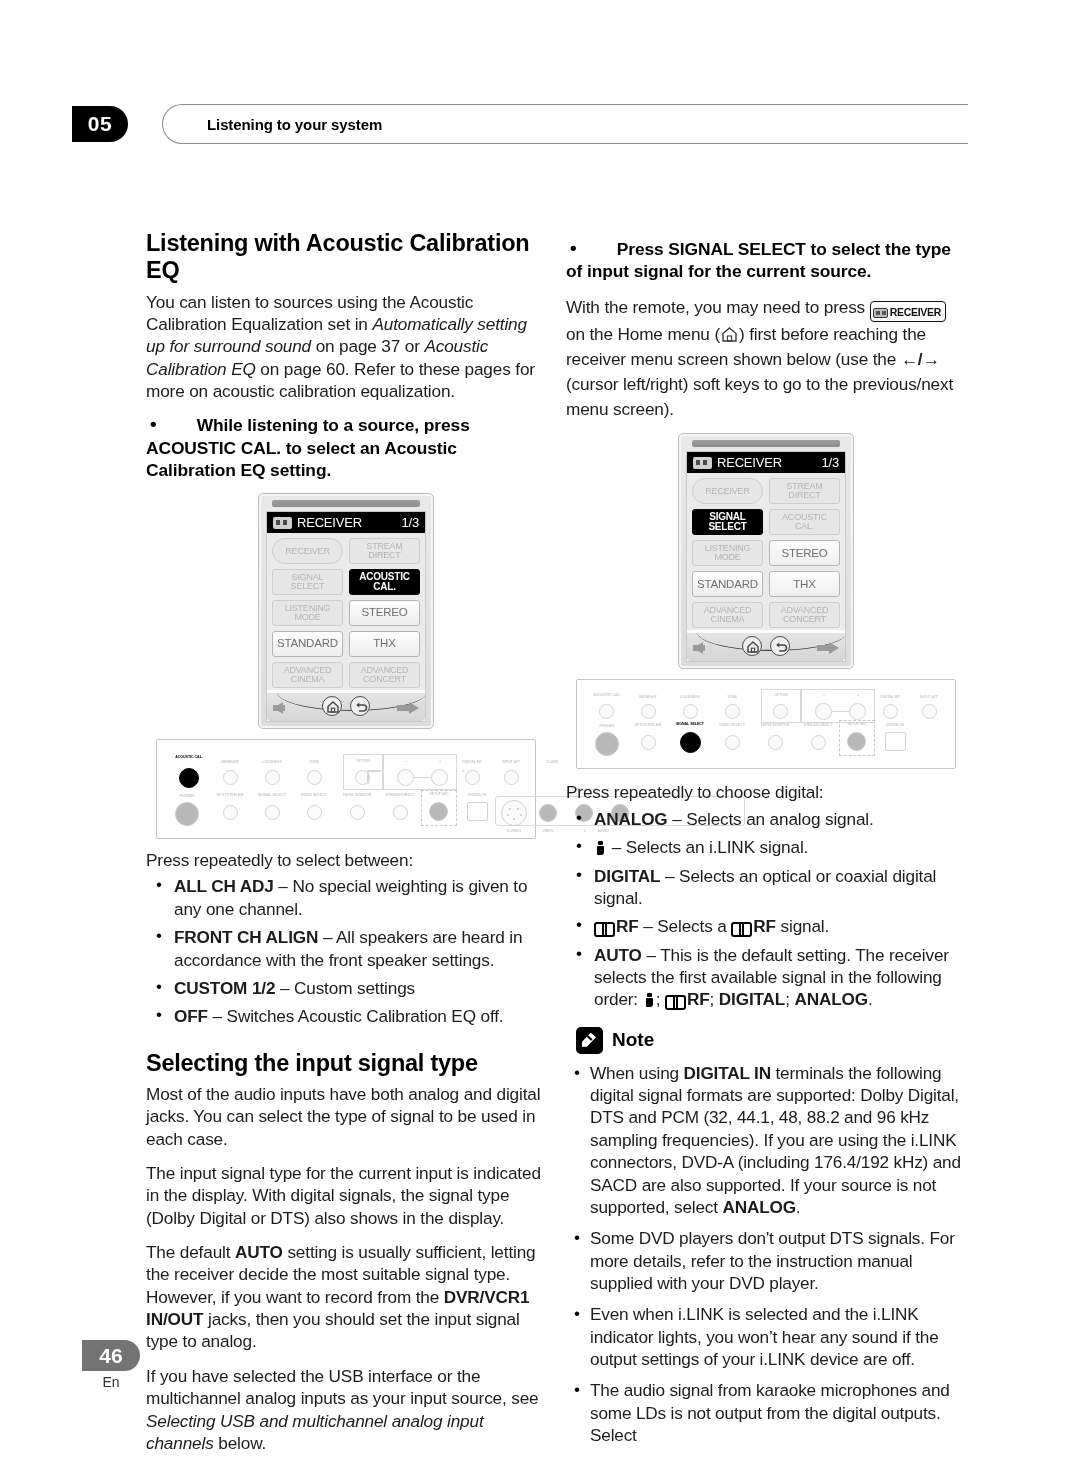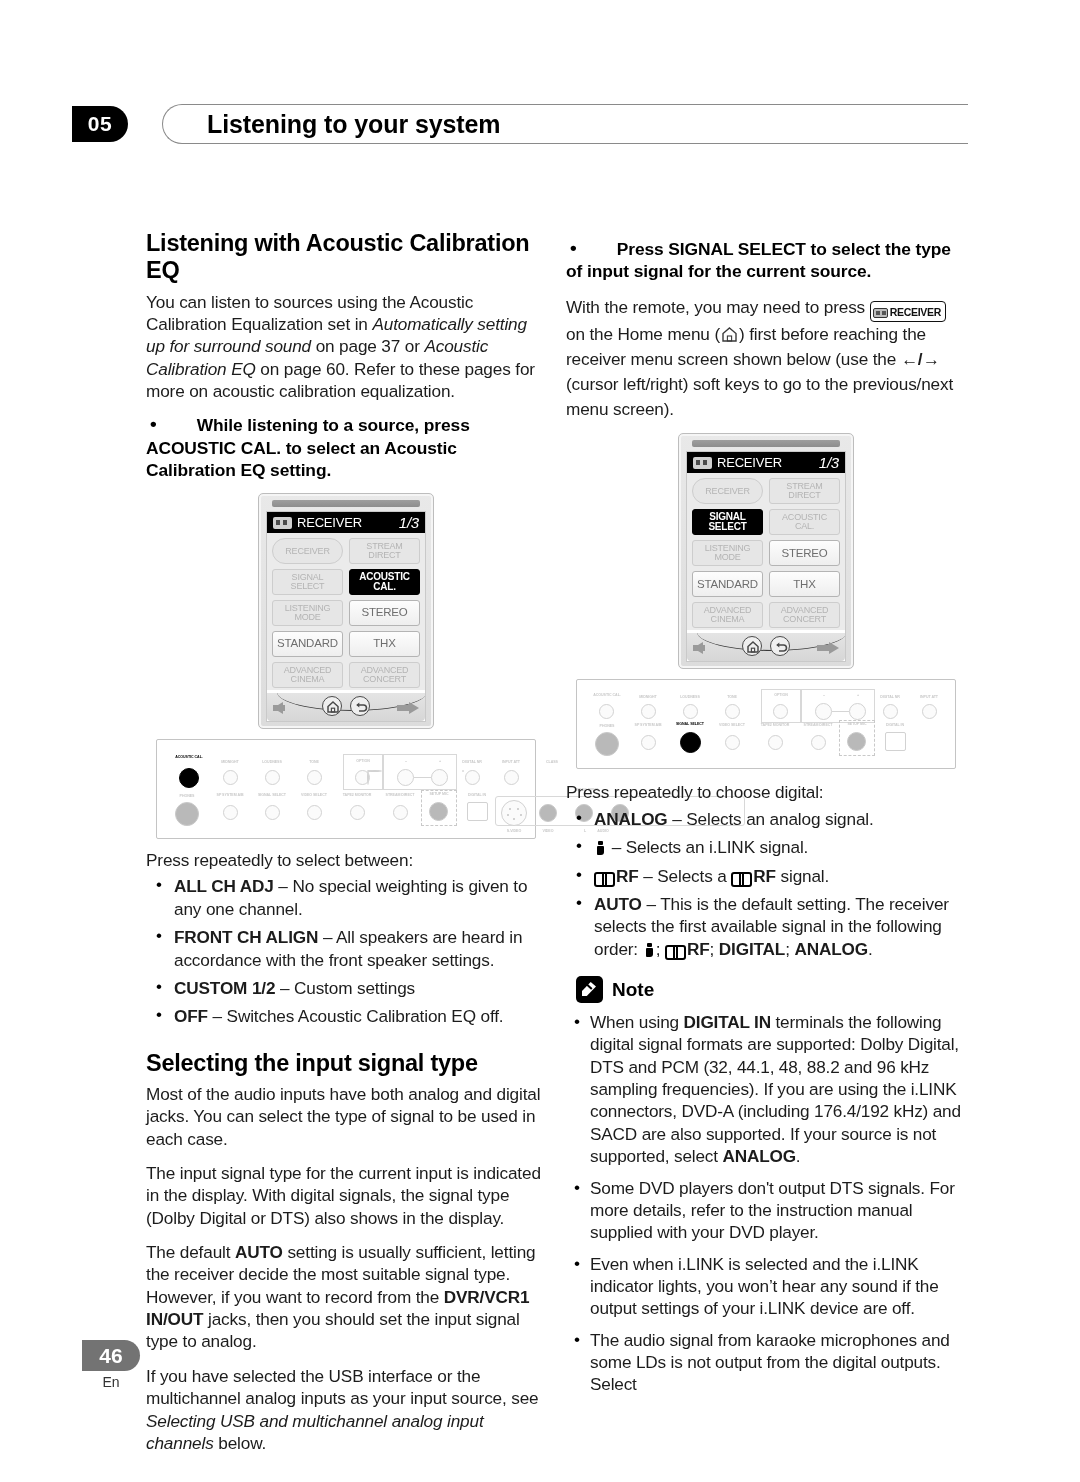--- a/index.html
+++ b/index.html
@@ -42,21 +42,21 @@
     left: 90px; top: 0;
     right: 0; height: 40px;
     border: 1.6px solid #8a8a8a;
     border-right: none;
     border-radius: 20px 0 0 20px;
     display: flex; align-items: center;
   }
   .chap-title-pill span {
     padding-left: 44px;
     font-weight: bold;
-    font-size: 25px;
+    font-size: 15px;
     color: #000;
     letter-spacing: -0.1px;
   }
 
   
   .col {
     position: absolute;
     top: 228px;
     width: 400px;
   }
@@ -303,21 +303,21 @@
     width: 19px; height: 12px;
     background:
       linear-gradient(#4a4a4a,#4a4a4a) no-repeat 3px 3px / 4px 5px,
       linear-gradient(#4a4a4a,#4a4a4a) no-repeat 10px 3px / 4px 5px,
       #cfcfcf;
     border-radius: 2px;
     margin-right: 5px;
     flex: none;
   }
   .scr .title .name { flex: 1; }
-  .scr .title .pg { font-size: 15px; font-style: italic; }
+  .scr .title .pg { font-size: 13px; }
 
   .keys {
     background: #ebebeb;
     padding: 5px 5px 2px 5px;
     display: grid;
     grid-template-columns: 1fr 1fr;
     gap: 5px 6px;
   }
   .key {
     height: 26px;
@@ -779,20 +779,21 @@
       <div class="klabel" style="left:280px;top:42px;">SETUP MIC</div>
       <div class="optblk" style="left:308px;top:52px;width:21px;height:19px;"></div>
       <div class="klabel" style="left:318px;top:43px;">DIGITAL IN</div>
     </div>
 
     <p class="body tight">Press repeatedly to choose digital:</p>
 
     <ul class="bl">
       <li><span class="b">ANALOG</span><span> – Selects an analog signal.</span></li>
       <li><span class="ilink"></span><span> – Selects an i.LINK signal.</span></li>
+      <li><span class="b">DIGITAL</span><span> – Selects an optical or coaxial digital signal.</span></li>
       <li><span class="dolby"></span><span class="b">RF</span><span> – Selects a </span><span class="dolby"></span><span class="b">RF</span><span> signal.</span></li>
       <li><span class="b">AUTO</span><span> – This is the default setting. The receiver selects the first available signal in the following</span><br>
             <span>order: </span><span class="ilink"></span><span>; </span><span class="dolby"></span><span class="b">RF</span><span>; </span><span class="b">DIGITAL</span><span>; </span><span class="b">ANALOG</span><span>.</span>
       </li>
     </ul>
 
     <div class="note-head">
       <span class="note-icon"></span>
       <span class="note-title">Note</span>
     </div>

